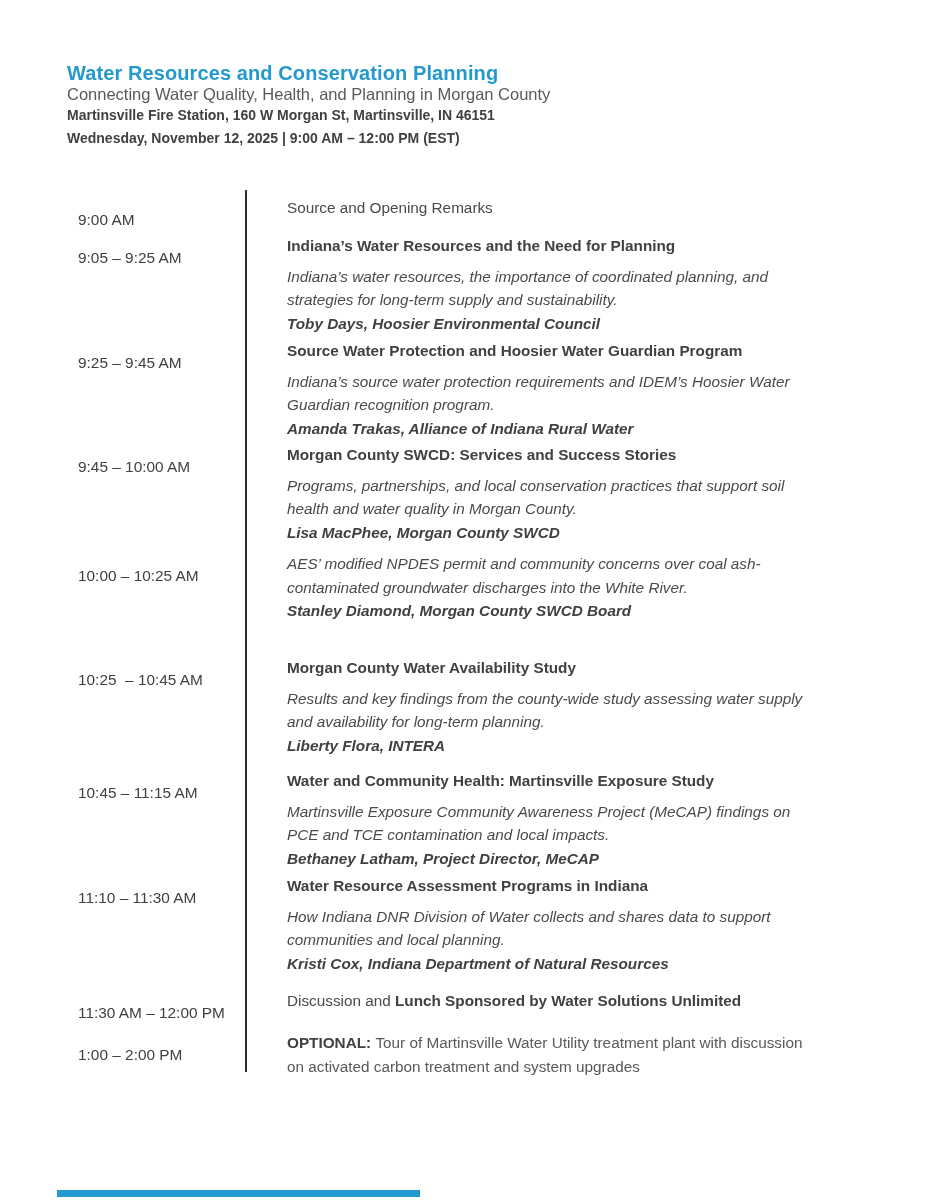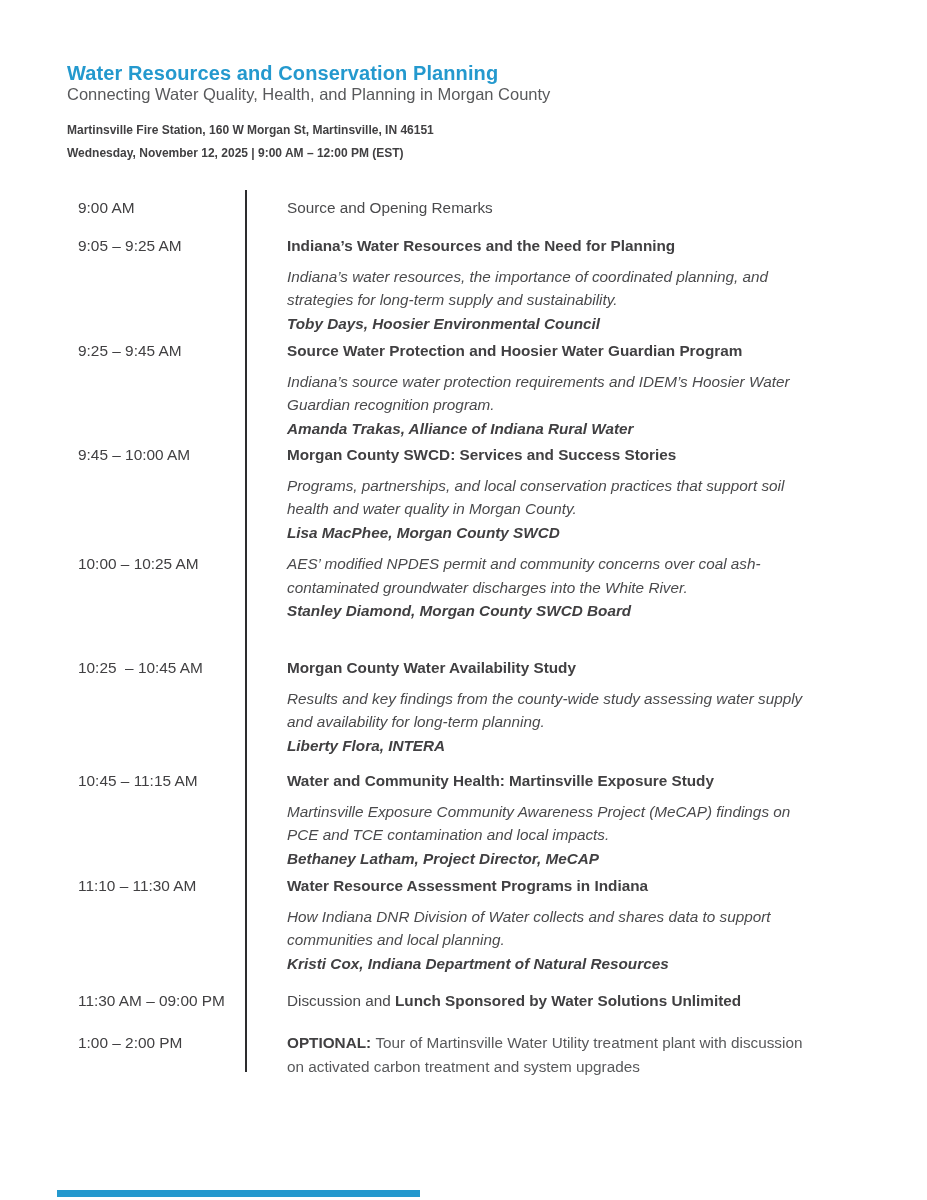--- a/index.html
+++ b/index.html
@@ -30,40 +30,39 @@
     font-size: 20px;
     font-weight: bold;
     letter-spacing: 0.1px;
   }
   .doc-subtitle {
     color: var(--muted);
     font-size: 16.5px;
     font-weight: normal;
   }
   .doc-meta {
-    margin-top: 15px;
     color: var(--text);
-    font-size: 12px;
+    font-size: 14px;
     font-weight: bold;
     line-height: 22.5px;
   }
   
   .divider {
     position: absolute;
     left: 245px;
     top: 190px;
     width: 2px;
     height: 882px;
     background: var(--rule);
   }
   .row { position: absolute; left: 0; width: 927px; }
   .time {
     position: absolute;
     left: 78px;
-    top: 0;
+    top: 12px;
     width: 160px;
     font-size: 15.4px;
     line-height: 23px;
     color: var(--text);
     white-space: pre;
   }
   .content {
     position: absolute;
     left: 287px;
     top: 0;
@@ -167,21 +166,21 @@
   <div class="row" style="top:874px">
     <div class="time">11:10 – 11:30 AM</div>
     <div class="content">
       <div class="session-title">Water Resource Assessment Programs in Indiana</div>
       <div class="session-desc">How Indiana DNR Division of Water collects and shares data to support communities and local planning.</div>
       <div class="session-speaker">Kristi Cox, Indiana Department of Natural Resources</div>
     </div>
   </div>
 
   <div class="row" style="top:989px">
-    <div class="time">11:30 AM – 09:00 PM</div>
+    <div class="time">11:30 AM – 12:00 PM</div>
     <div class="content">
       <span class="plain-text">Discussion and </span><span class="bold-text">Lunch Sponsored by Water Solutions Unlimited</span>
     </div>
   </div>
 
   <div class="row" style="top:1031px">
     <div class="time">1:00 – 2:00 PM</div>
     <div class="content">
       <span class="bold-text">OPTIONAL: </span><span class="plain-text muted-text">Tour of Martinsville Water Utility treatment plant with discussion on activated carbon treatment and system upgrades</span>
     </div>

